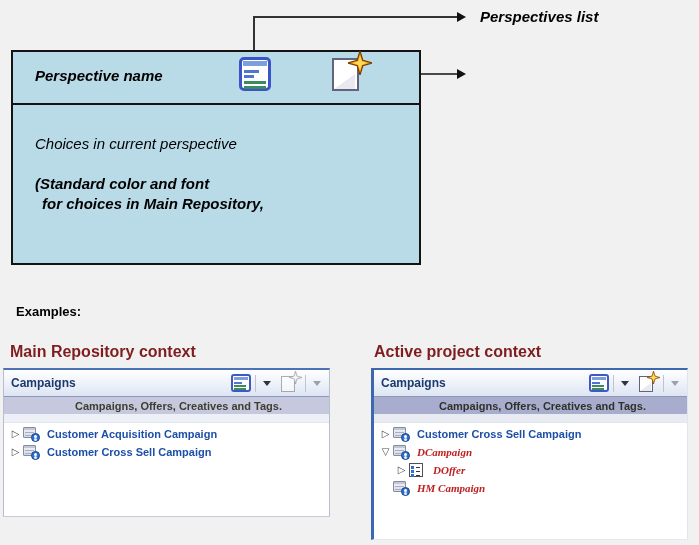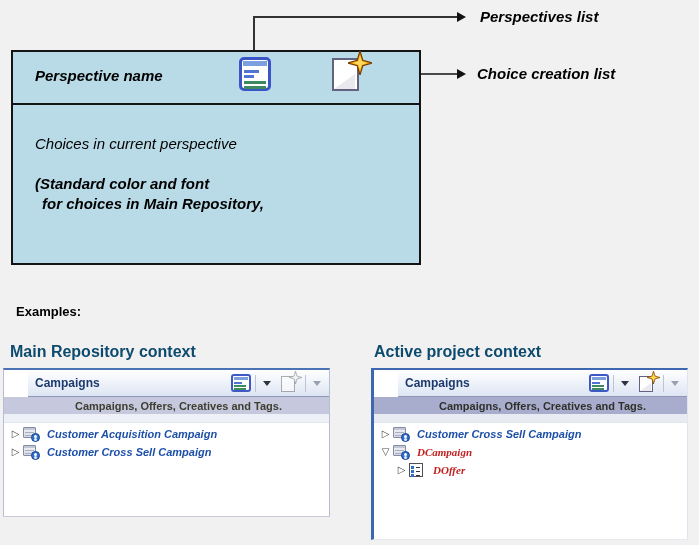--- a/index.html
+++ b/index.html
@@ -55,40 +55,40 @@
   .np-page::before{
     content:"";position:absolute;left:0;bottom:0;width:0;height:0;
     border-style:solid;border-width:0 0 15px 21px;
     border-color:transparent transparent #e9e9ef transparent;
   }
   .np-star{position:absolute;}
   .big .np-star{right:-4px;top:-4px;width:24px;height:24px;}
 
   
   .examples-heading{position:absolute;left:16px;top:304px;font-size:13px;font-weight:bold;color:#000;}
-  .ctx-title{position:absolute;font-size:16px;font-weight:bold;color:#0c4a6e;white-space:nowrap;text-align:center;}
+  .ctx-title{position:absolute;font-size:16px;font-weight:bold;color:#7f1d1d;white-space:nowrap;text-align:center;}
   .ctx-left{left:10px;top:343px;}
   .ctx-right{left:374px;top:343px;}
 
   
   .panel{position:absolute;background:#fff;box-sizing:border-box;}
   .left-panel{
     left:3px;top:368px;width:327px;height:149px;
     border-top:2px solid #4a72b4;border-left:1px solid #b9bdd0;
     border-right:1px solid #b9bdd0;border-bottom:1px solid #c7cad9;
   }
   .right-panel{
     left:371px;top:368px;width:317px;height:172px;
     border-top:2px solid #3d68b0;border-left:3px solid #3d68b0;
     border-right:1px solid #e2e3ec;border-bottom:1px solid #e8e8ee;
   }
   .phead{
     height:27px;background:linear-gradient(#ffffff,#dde5f3);
     border-bottom:1px solid #8f96b8;display:flex;align-items:center;
-    padding:0 5px 0 7px;box-sizing:border-box;margin-left:24px;
+    padding:0 5px 0 7px;box-sizing:border-box;
   }
   .ptitle{flex:1;font-size:12px;font-weight:bold;color:#1c3a6e;}
   .toolbar{display:flex;align-items:center;}
   .tsep{width:1px;height:17px;background:#bfc3d4;margin:0 4px;}
   .caret{
     width:0;height:0;border-left:4px solid transparent;border-right:4px solid transparent;
     border-top:5px solid #2e3442;margin:0 3px;
   }
   .caret.gray{border-top-color:#9aa0ae;}
   .tgap{width:7px;}
@@ -114,21 +114,21 @@
   .hlrow{height:8px;background:#eef0f7;border-bottom:1px solid #e2e4ee;}
   .right-panel .hlrow{background:#e9ebf2;}
 
   .tree{padding-top:2px;}
   .trow{display:flex;align-items:center;height:18px;padding-left:4px;}
   .texp{
     width:15px;flex:0 0 15px;text-align:center;
     font-family:"DejaVu Sans",sans-serif;font-size:10px;line-height:1;color:#4a4a4a;
   }
   .ticon-slot{width:21px;flex:0 0 21px;display:flex;justify-content:flex-start;}
-  .tlabel{font-size:11px;margin-left:3px;white-space:nowrap;font-style:italic;}
+  .tlabel{font-size:11px;margin-left:3px;white-space:nowrap;}
   .tlabel.standard{color:#1c4fa8;font-weight:bold;}
   .tlabel.project{color:#c02020;font-weight:bold;font-style:italic;font-family:Liberation Serif, serif;}
 
   
   .camp-icon{position:relative;width:18px;height:15px;display:inline-block;}
   .camp-sheet{
     position:absolute;left:0;top:0;width:13px;height:11px;
     background:linear-gradient(#f2f3f7,#d7dbe6);border:1px solid #858ba0;
     border-radius:1px;box-sizing:border-box;
   }
@@ -163,21 +163,20 @@
 <body>
 
 <div class="page">
 
   <div class="cline vline1"></div>
   <div class="cline hline1"></div>
   <div class="arrowhead ah1"></div>
   <div class="cline hline2"></div>
   <div class="arrowhead ah2"></div>
   <div class="callout callout1">Perspectives list</div>
-  <div class="callout callout2">Choice creation list</div>
 
   <div class="bluebox">
     <div class="bluebox-header">
       <span class="pname">Perspective name</span>
       <span class="icon-list big">
         <span class="il il-bar"></span>
         <span class="il il-b1"></span>
         <span class="il il-b2"></span>
         <span class="il il-g1"></span>
         <span class="il il-g2"></span>
@@ -300,16 +299,26 @@
           </span>
           <span class="tlabel project">DCampaign</span>
         </div>
         <div class="trow" style="padding-left: 20px;">
           <span class="texp">▷</span>
           <span class="ticon-slot">
             <span class="offer-icon"></span>
           </span>
           <span class="tlabel project">DOffer</span>
         </div>
+        <div class="trow">
+          <span class="texp"></span>
+          <span class="ticon-slot">
+            <span class="camp-icon">
+              <span class="camp-sheet"></span>
+              <span class="camp-badge"></span>
+            </span>
+          </span>
+          <span class="tlabel project">HM Campaign</span>
+        </div>
       </div>
   </div>
 
 </div>
 
 </body></html>

